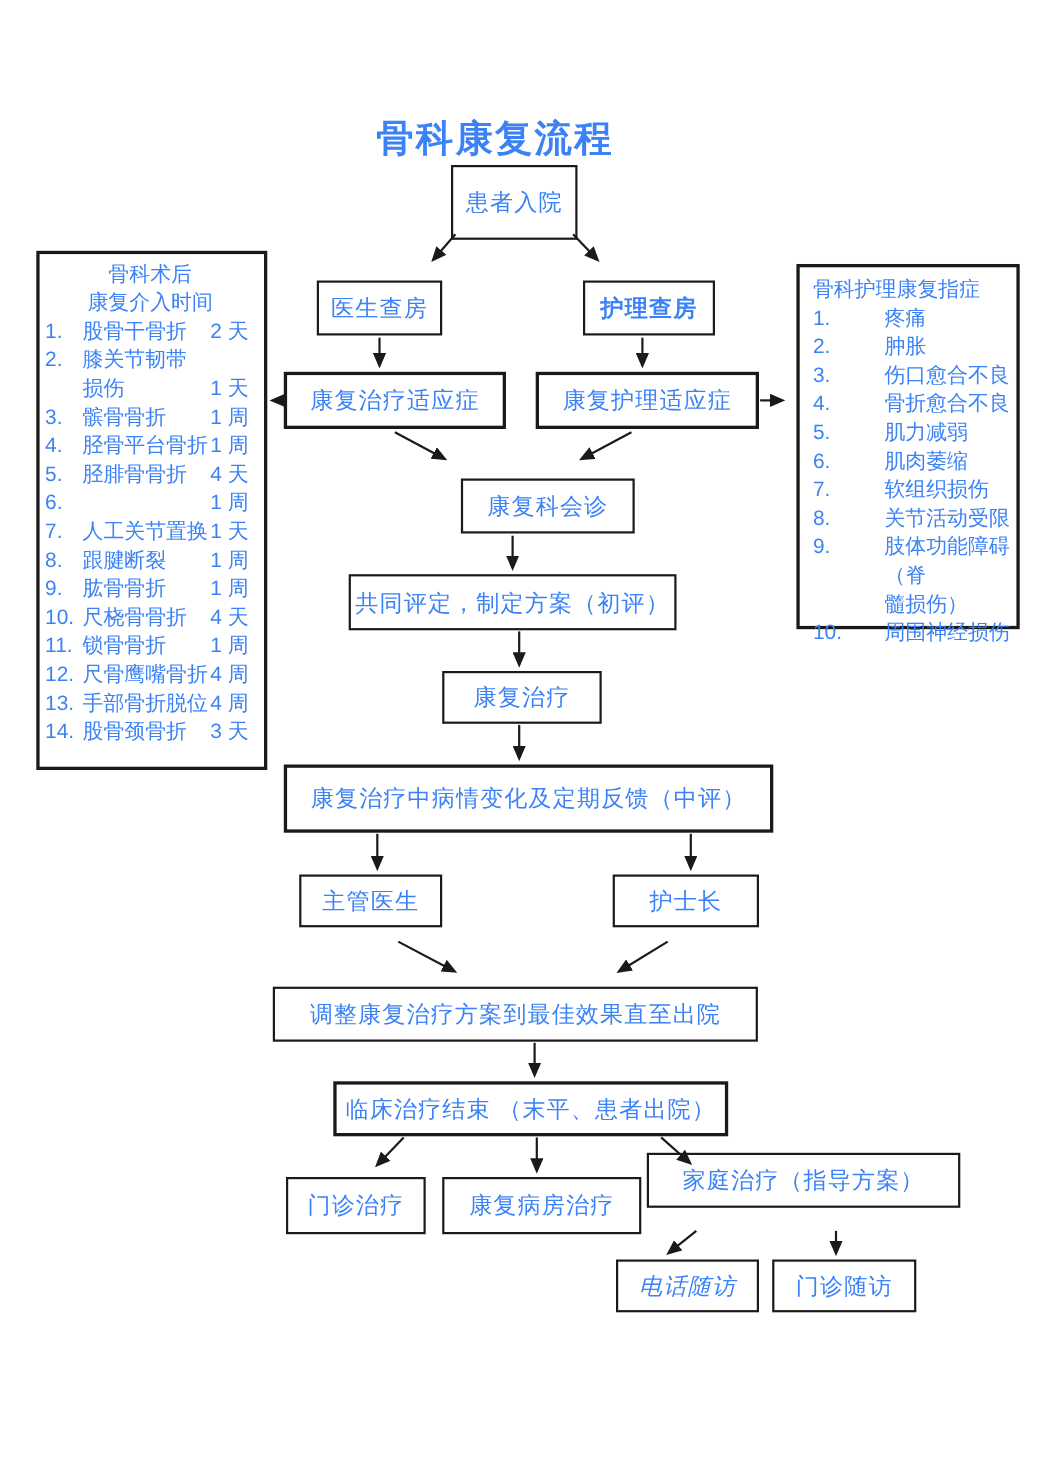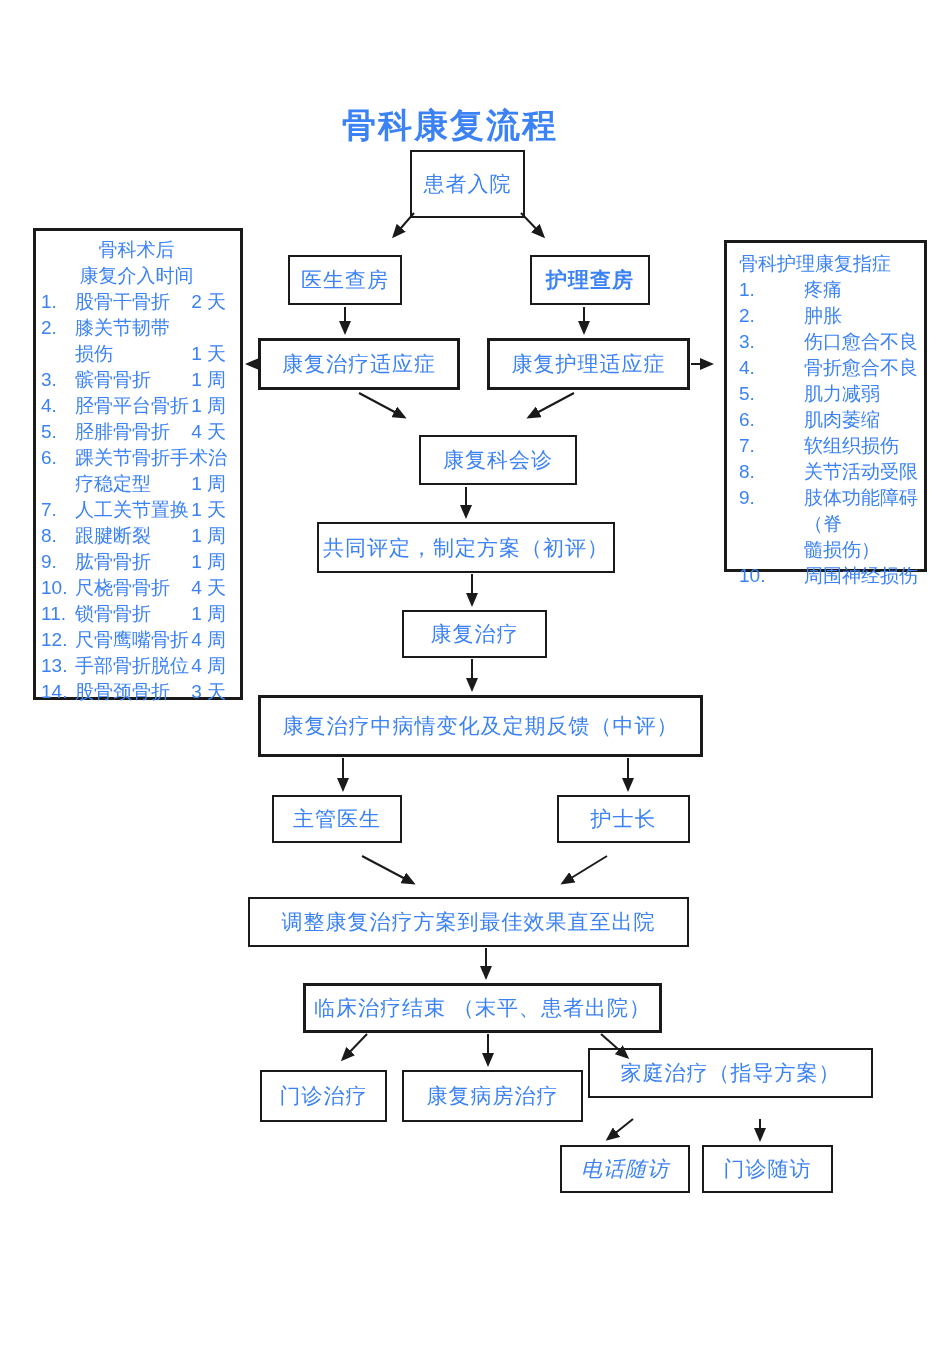--- a/index.html
+++ b/index.html
@@ -76,22 +76,20 @@
         <span class="lp-name">胫骨平台骨折</span>
         <span class="lp-val">1 周</span>
       </div>
     <div class="lp-row">
         <span class="lp-num">5.</span>
         <span class="lp-name">胫腓骨骨折</span>
         <span class="lp-val">4 天</span>
       </div>
     <div class="lp-row">
         <span class="lp-num">6.</span>
-        <span class="lp-name">踝关节骨折手术治
-疗稳定型</span>
         <span class="lp-val">1 周</span>
       </div>
     <div class="lp-row">
         <span class="lp-num">7.</span>
         <span class="lp-name">人工关节置换</span>
         <span class="lp-val">1 天</span>
       </div>
     <div class="lp-row">
         <span class="lp-num">8.</span>
         <span class="lp-name">跟腱断裂</span>

